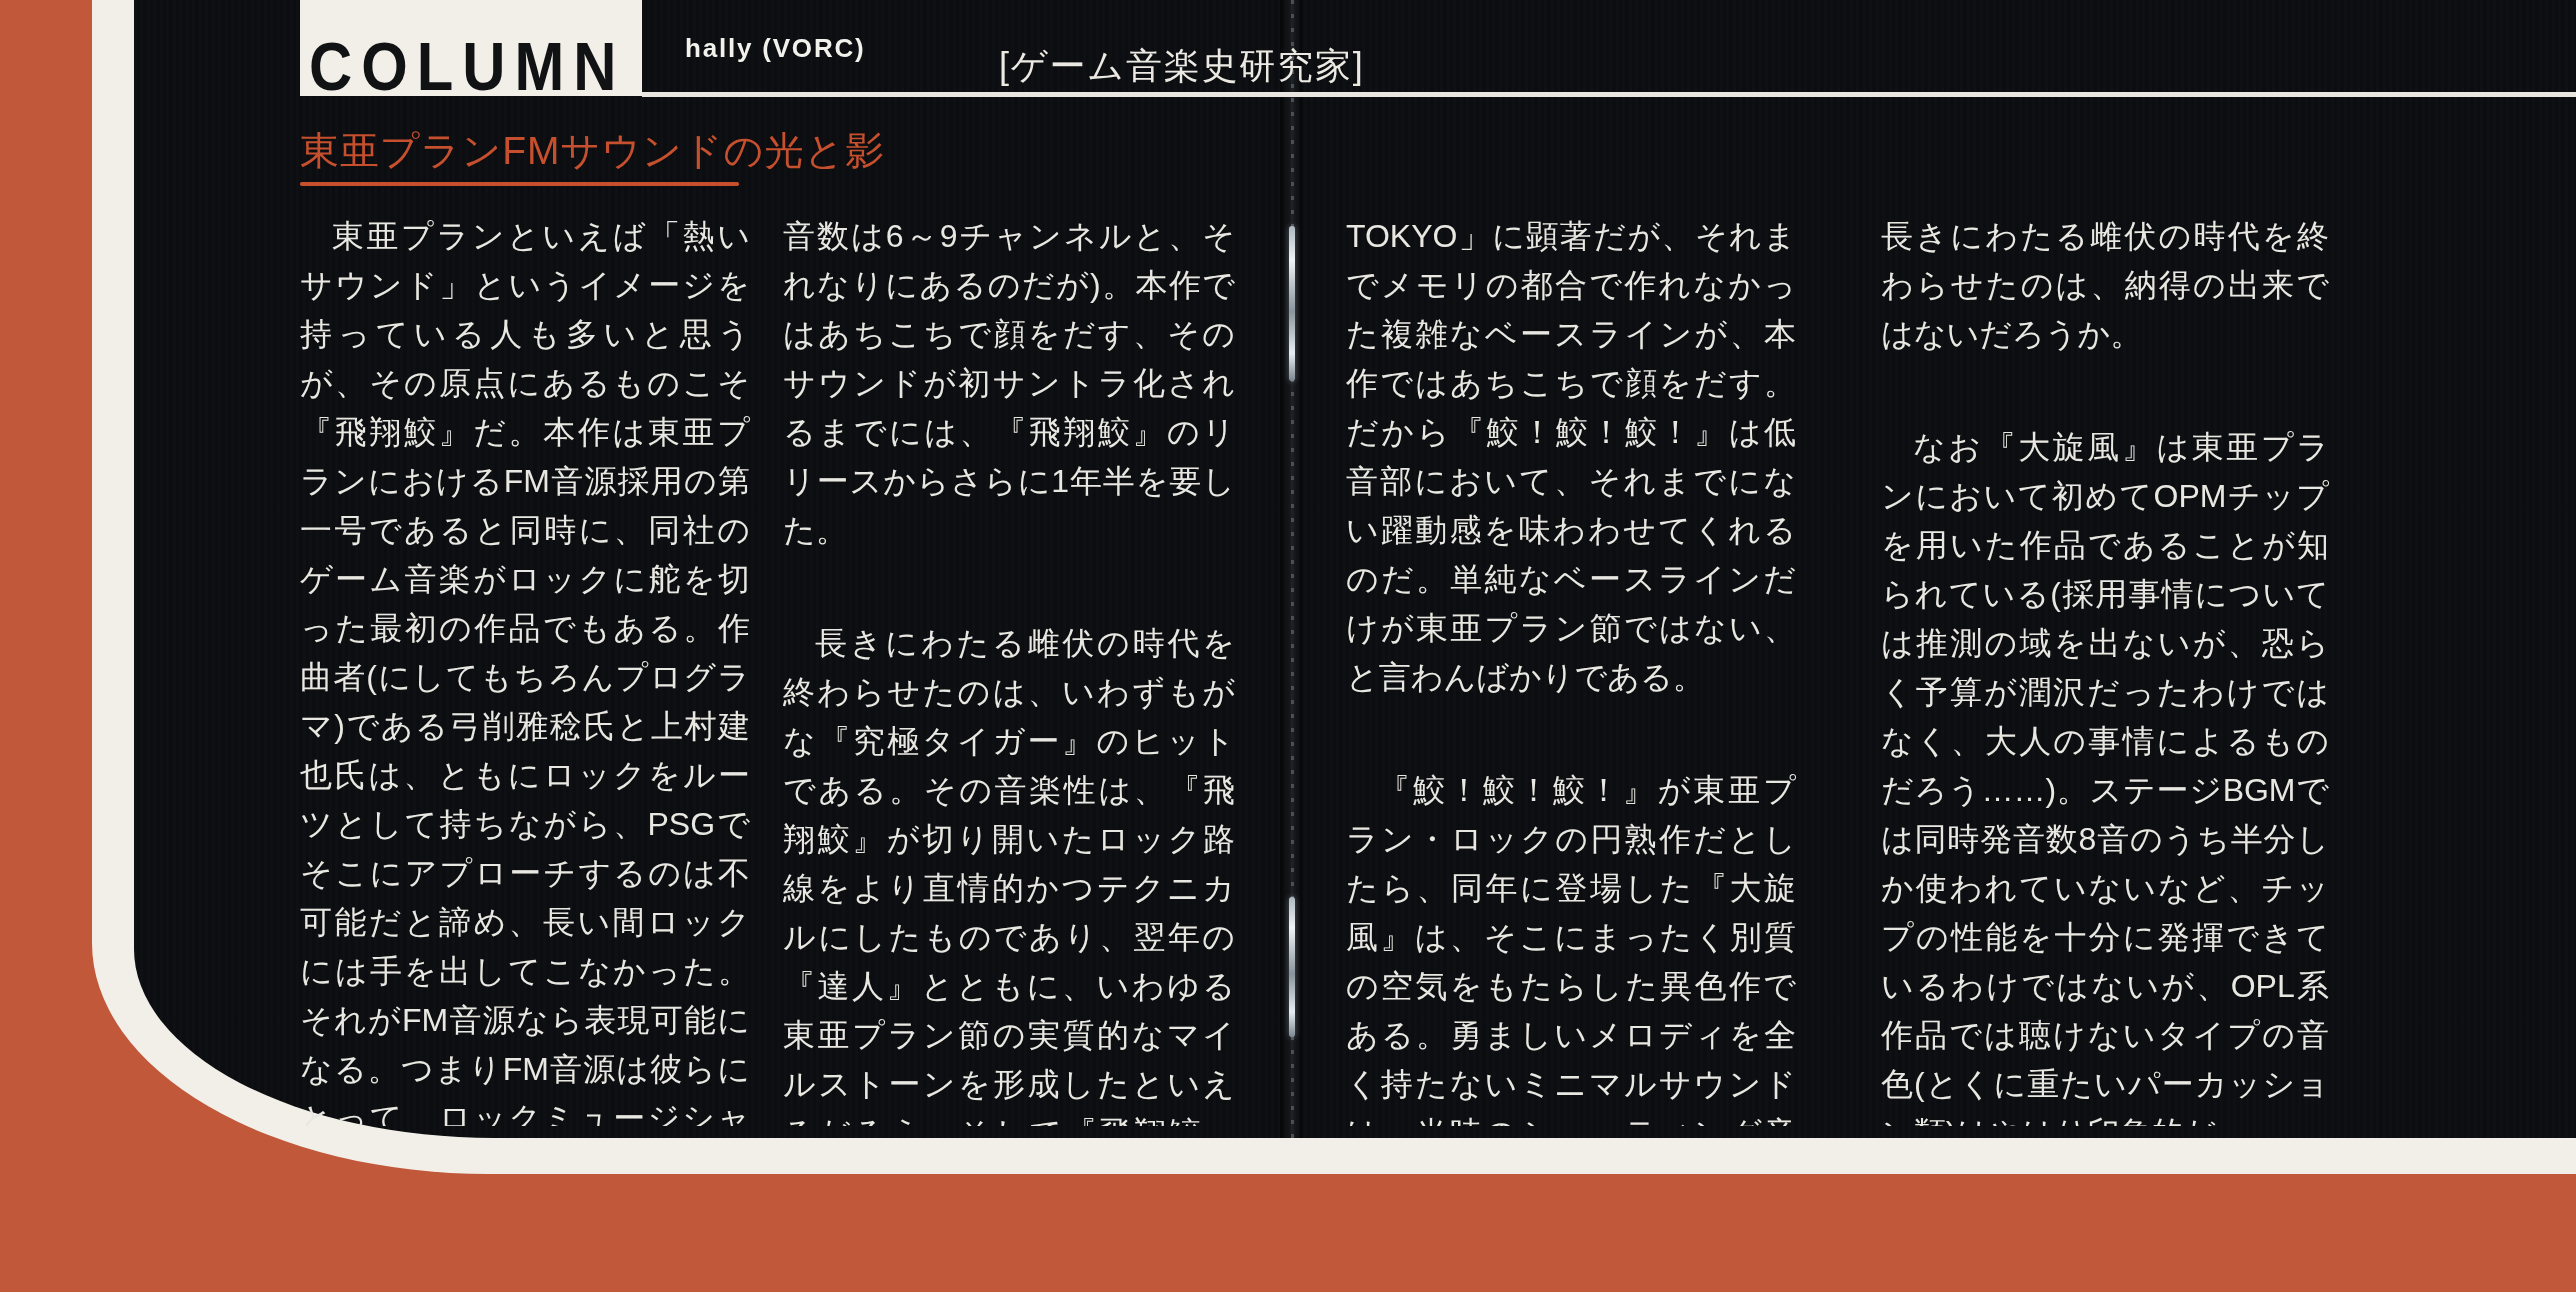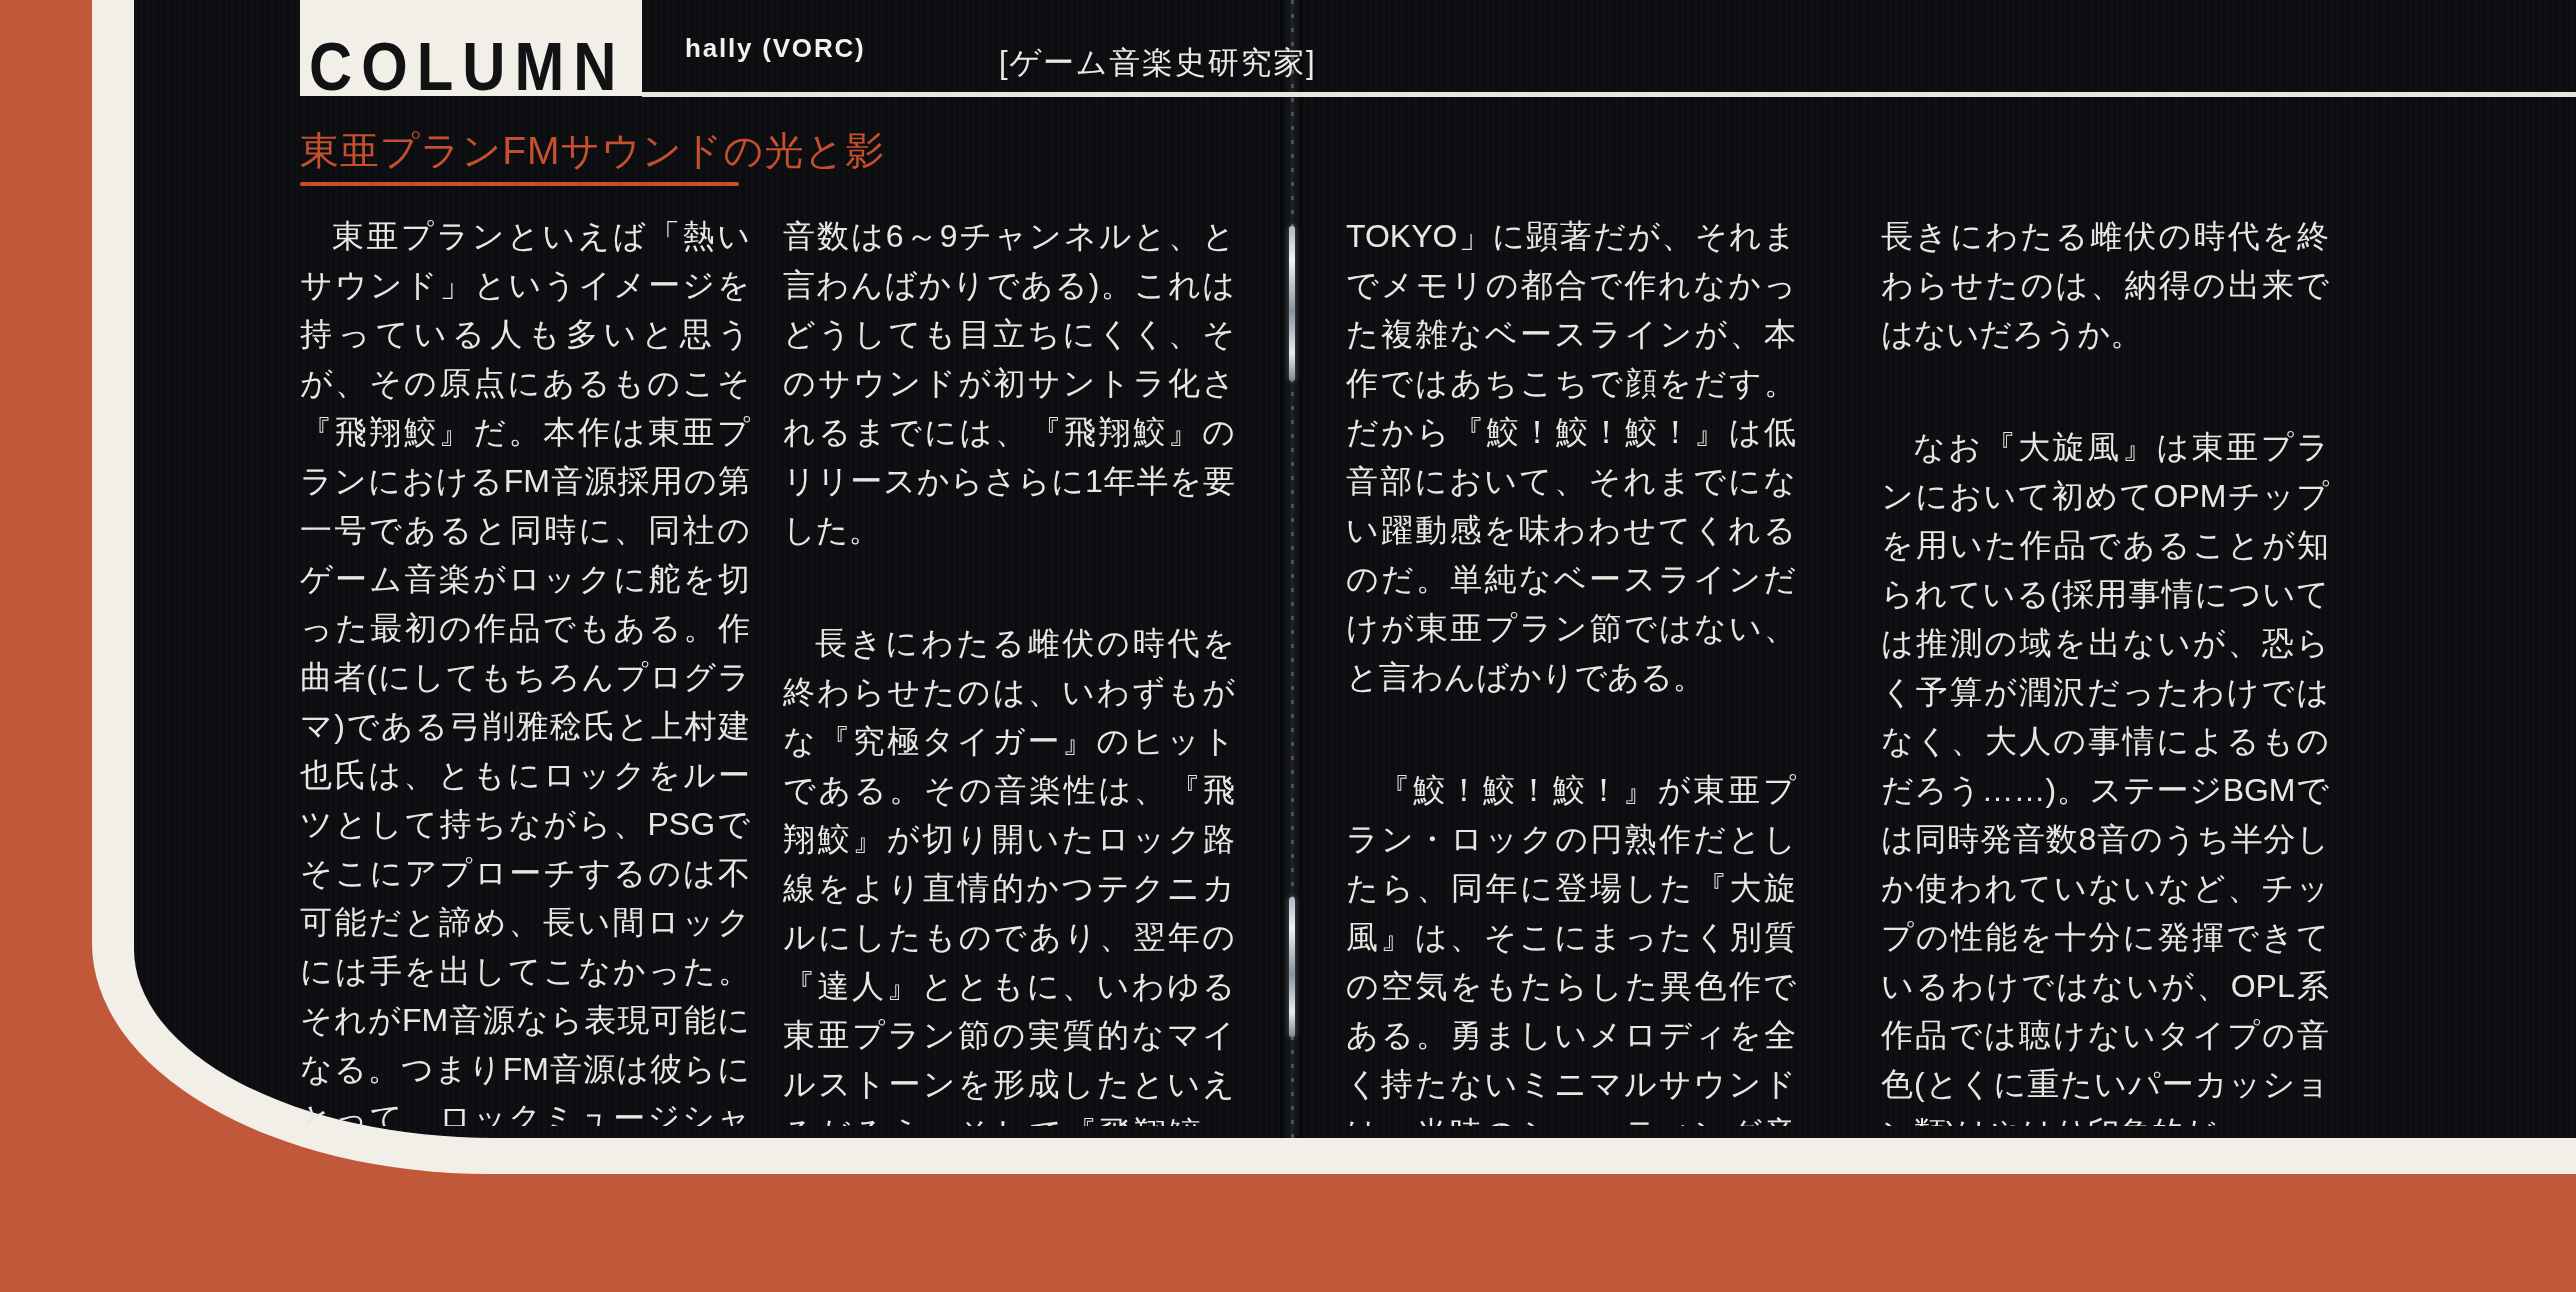--- a/index.html
+++ b/index.html
@@ -58,21 +58,21 @@
     color:#101214;transform:scaleX(.98) scaleY(1.12);transform-origin:left bottom;
     white-space:nowrap;
   }
   .author{
     position:absolute;left:685px;top:33px;
     font-size:26px;font-weight:700;letter-spacing:1.8px;color:#f3f1ec;
     white-space:nowrap;
   }
   .role{
     position:absolute;left:999px;top:42px;
-    font-size:31px;font-weight:400;letter-spacing:1.8px;color:#ece9e3;
+    font-size:36px;font-weight:400;letter-spacing:1.8px;color:#ece9e3;
     white-space:nowrap;
   }
   .header-rule{
     position:absolute;left:642px;top:92px;right:0;height:4.6px;
     background:#e9e6df;
   }
 
   
   .title{
     position:absolute;left:300px;top:124px;margin:0;
@@ -117,21 +117,21 @@
   <div class="role">[ゲーム音楽史研究家]</div>
   <div class="header-rule"></div>
 
   <h1 class="title">東亜プランFMサウンドの光と影</h1>
   <div class="title-underline"></div>
 
   <div class="col col-1">
       <p class="indent">東亜プランといえば「熱いサウンド」というイメージを持っている人も多いと思うが、その原点にあるものこそ『飛翔鮫』だ。本作は東亜プランにおけるFM音源採用の第一号であると同時に、同社のゲーム音楽がロックに舵を切った最初の作品でもある。作曲者(にしてもちろんプログラマ)である弓削雅稔氏と上村建也氏は、ともにロックをルーツとして持ちながら、PSGでそこにアプローチするのは不可能だと諦め、長い間ロックには手を出してこなかった。それがFM音源なら表現可能になる。つまりFM音源は彼らにとって、ロックミュージシャンに与えられたギターのようなものだったのである。</p>
     </div>
   <div class="col col-2">
-      <p class="">音数は6～9チャンネルと、と言わんばかりである)。これはどうしても目立ちにくく、そのサウンドが初サントラ化されるまでには、『飛翔鮫』のリリースからさらに1年半を要した。</p>
+      <p class="">音数は6～9チャンネルと、それなりにあるのだが)。本作ではあちこちで顔をだす、そのサウンドが初サントラ化されるまでには、『飛翔鮫』のリリースからさらに1年半を要した。</p>
       <p class="indent">長きにわたる雌伏の時代を終わらせたのは、いわずもがな『究極タイガー』のヒットである。その音楽性は、『飛翔鮫』が切り開いたロック路線をより直情的かつテクニカルにしたものであり、翌年の『達人』とともに、いわゆる東亜プラン節の実質的なマイルストーンを形成したといえるだろう。そして『飛翔鮫』『究極タイガー』の音楽性を引き継ぎつつ、さらなる洗練へと向かったのが『鮫！鮫！鮫！』である。</p>
     </div>
   <div class="col col-3">
       <p class="">TOKYO」に顕著だが、それまでメモリの都合で作れなかった複雑なベースラインが、本作ではあちこちで顔をだす。だから『鮫！鮫！鮫！』は低音部において、それまでにない躍動感を味わわせてくれるのだ。単純なベースラインだけが東亜プラン節ではない、と言わんばかりである。</p>
       <p class="indent">『鮫！鮫！鮫！』が東亜プラン・ロックの円熟作だとしたら、同年に登場した『大旋風』は、そこにまったく別質の空気をもたらした異色作である。勇ましいメロディを全く持たないミニマルサウンドは、当時のシューティング音楽としては相当に地味なものだが、今聴くと不思議な没入感を醸し出している。作曲の太田理氏は『ワードナの森』や『ダッシュ野郎』などシューティング以外を主に担当してきた人物だ。ジャズやブルースを基軸とする確かなサウンド構成力を持つが、メロディは決して目立たせず、ベースとリズムをしっかり機能させるという、どちらかといえば映画音楽に近い作曲スタイルを採っていた。『大旋風』の音楽は太田氏の中でも特に尖った作りだが、個人空中戦のロマンではなく、部隊として戦</p>
     </div>
   <div class="col col-4">
       <p class="">長きにわたる雌伏の時代を終わらせたのは、納得の出来ではないだろうか。</p>
       <p class="indent">なお『大旋風』は東亜プランにおいて初めてOPMチップを用いた作品であることが知られている(採用事情については推測の域を出ないが、恐らく予算が潤沢だったわけではなく、大人の事情によるものだろう……)。ステージBGMでは同時発音数8音のうち半分しか使われていないなど、チップの性能を十分に発揮できているわけではないが、OPL系作品では聴けないタイプの音色(とくに重たいパーカッション類)はやはり印象的だ。</p>
     </div>

